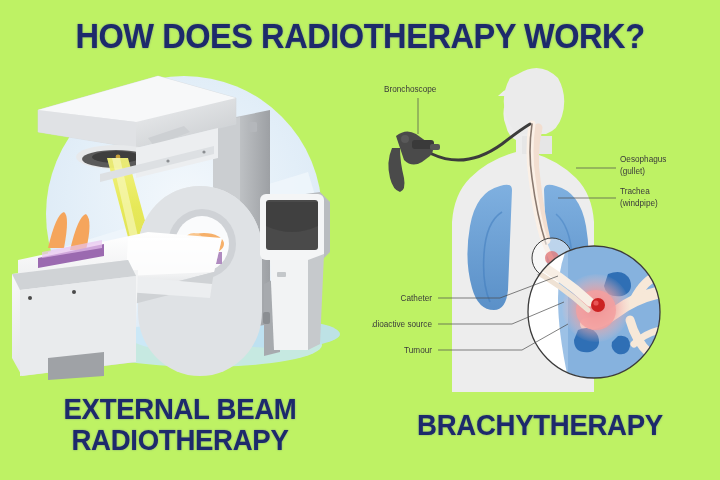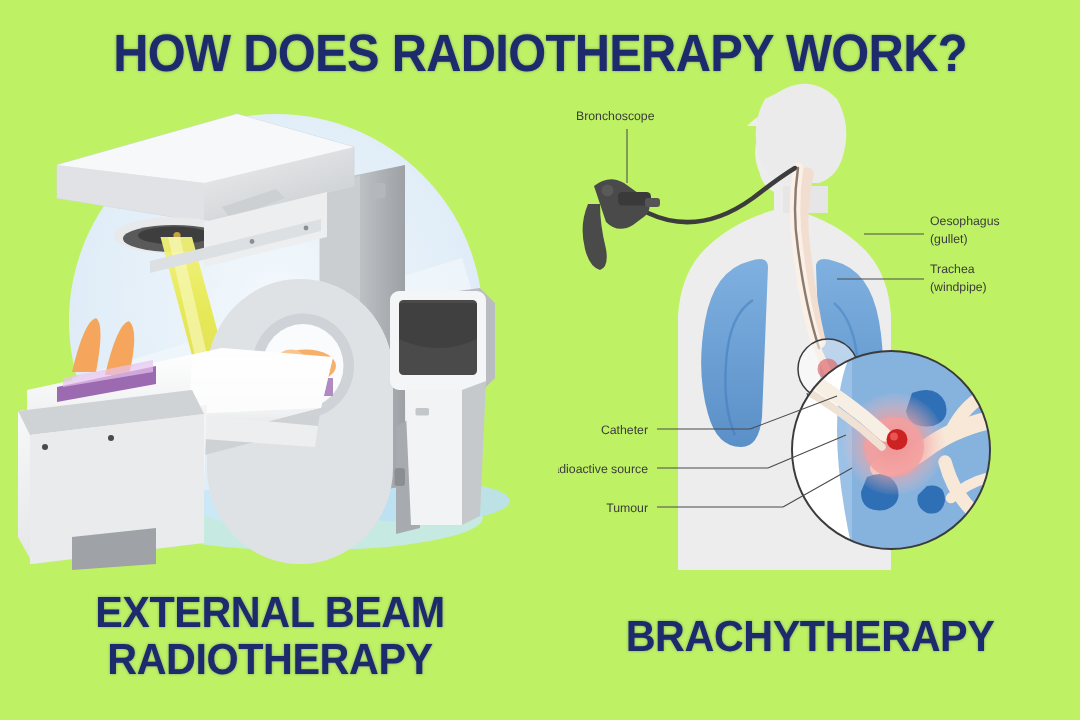--- a/index.html
+++ b/index.html
@@ -58,21 +58,21 @@
     left: 368px;
     top: 410px;
     width: 344px;
   }
 
   
   .panel {
     position: absolute;
   }
   #panel-left  { left: 8px;  top: 62px;  width: 352px; height: 330px; }
-  #panel-right { left: 372px; top: 50px; width: 344px; height: 330px; }
+  #panel-right { left: 372px; top: 62px; width: 344px; height: 330px; }
 
   svg { display: block; }
 
   
   .lbl {
     font-family: "Liberation Sans", sans-serif;
     font-size: 8.2px;
     fill: #3b3b3b;
   }
   .lbl-r { text-anchor: end; }

